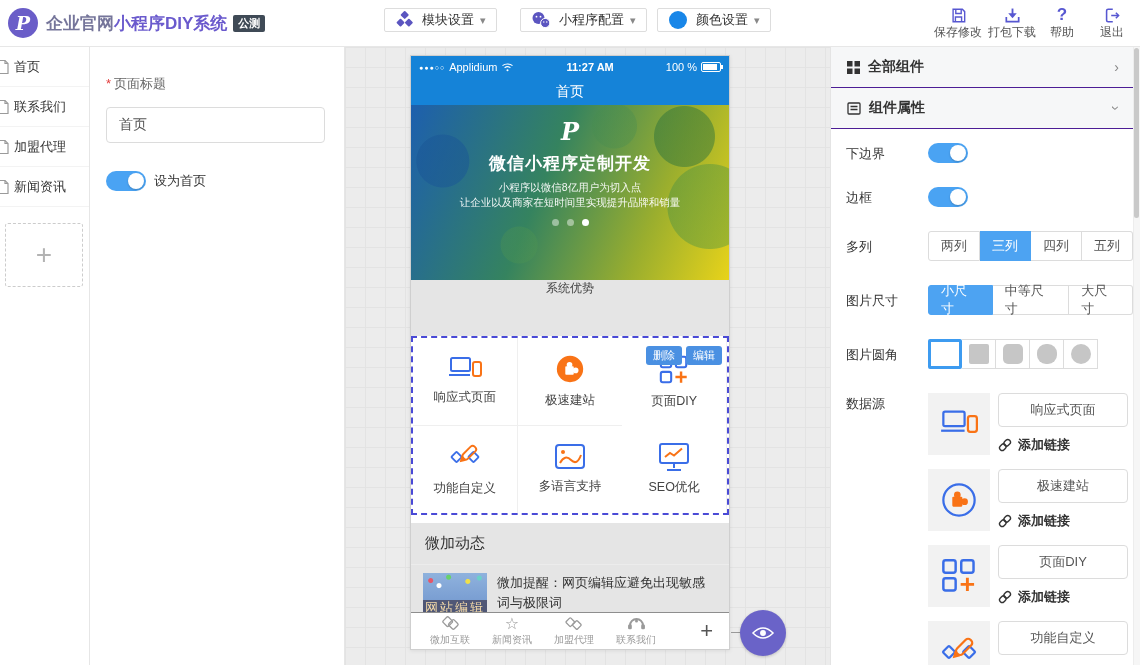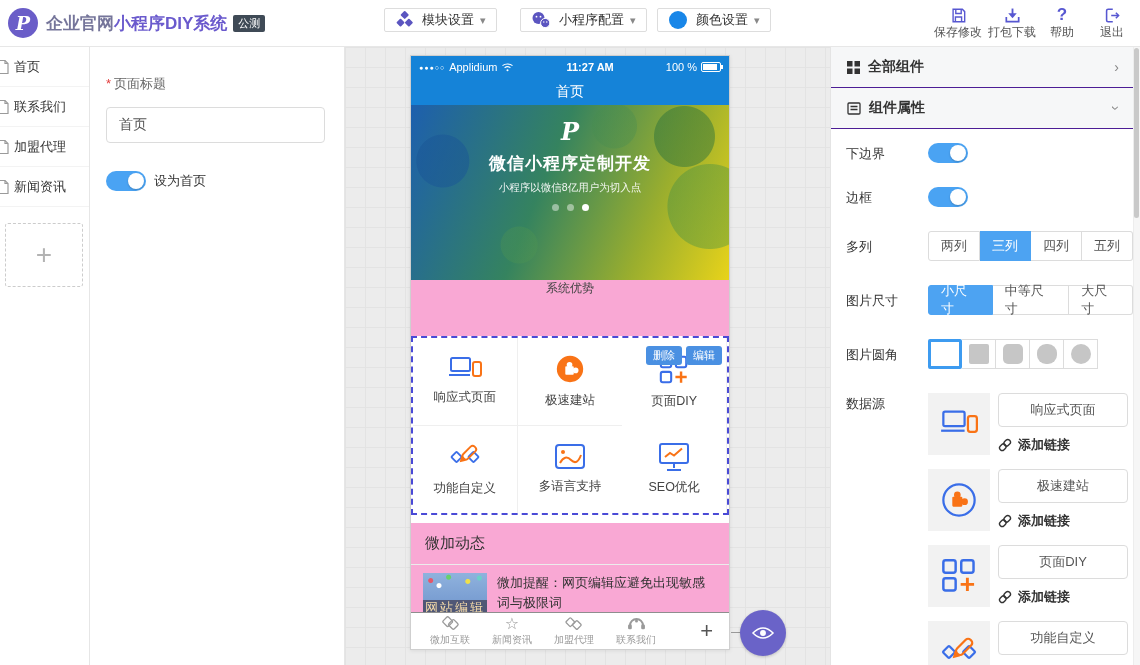--- a/index.html
+++ b/index.html
@@ -6,21 +6,21 @@
 html,body{width:1140px;height:665px;overflow:hidden}
 body{font-family:"Liberation Sans","DejaVu Sans",sans-serif;position:relative;background:#fff;color:#333}
 svg{display:block}
 
 
 .header{position:absolute;left:0;top:0;width:1140px;height:47px;background:#fff;border-bottom:1px solid #e7e7e7;z-index:10}
 .brand{position:absolute;left:8px;top:8px;display:flex;align-items:center}
 .logo{width:30px;height:30px;border-radius:50%;background:#6a5dc8;color:#fff;display:flex;align-items:center;justify-content:center;font:italic bold 19px "DejaVu Serif",serif}
 .brand-title{margin-left:8px;font-size:17px;font-weight:bold}
 .brand-gray{color:#75759a}.brand-purple{color:#6a5acd}
-.beta{display:inline-block;margin-left:6px;background:#3f4a56;color:#fff;font-size:11px;font-weight:normal;padding:1px 5px;border-radius:2px;vertical-align:2px}
+.beta{display:inline-block;margin-left:6px;background:#3f4a56;color:#fff;font-size:11px;font-weight:bold;padding:1px 5px;border-radius:2px;vertical-align:2px}
 .menu-btn{position:absolute;top:8px;height:24px;background:#fff;border:1px solid #ddd;border-radius:2px;display:flex;align-items:center;padding:0 10px;font-size:13px;color:#333;cursor:pointer}
 .menu-btn .mlabel{margin:0 6px 0 8px}
 .caret{color:#888;font-size:11px}
 .hact{position:absolute;top:6px;width:52px;text-align:center;color:#555;font-size:12px;cursor:pointer}
 .hact .ic{height:18px;display:flex;align-items:center;justify-content:center;color:#5757d1;font-weight:bold}
 
 
 .sidebar{position:absolute;left:0;top:47px;width:90px;height:618px;background:#fff;border-right:1px solid #e6e6e6}
 .pg-item{height:40px;display:flex;align-items:center;font-size:13px;color:#333;border-bottom:1px solid #f3f3f3;overflow:hidden;cursor:pointer}
 .pg-item .doc{margin-left:-4px;margin-right:4px;flex:none}
@@ -33,21 +33,21 @@
 .cfg-input{margin-top:14px;width:219px;height:36px;border:1px solid #dcdcdc;border-radius:4px;font-size:14px;color:#555;padding:0 12px;outline:none;font-family:inherit}
 .sethome{margin-top:28px;display:flex;align-items:center}
 .sethome span{margin-left:8px;font-size:13px;color:#333}
 .toggle{width:40px;height:20px;border-radius:10px;background:#4aa3f3;position:relative;cursor:pointer;flex:none}
 .toggle .knob{position:absolute;right:2px;top:2px;width:16px;height:16px;border-radius:50%;background:#fff;box-shadow:0 1px 2px rgba(0,0,0,.2)}
 
 
 .canvas{position:absolute;left:345px;top:47px;width:485px;height:618px;background-color:#ececec;background-image:linear-gradient(#e3e3e3 1px,transparent 1px),linear-gradient(90deg,#e3e3e3 1px,transparent 1px);background-size:20px 20px}
 
 
-.phone{position:absolute;left:410px;top:55px;width:320px;height:595px;background:#f9a8d4;border:1px solid #cfcfcf;box-shadow:0 1px 4px rgba(0,0,0,.08);overflow:hidden}
+.phone{position:absolute;left:410px;top:55px;width:320px;height:595px;background:#e5e5e5;border:1px solid #cfcfcf;box-shadow:0 1px 4px rgba(0,0,0,.08);overflow:hidden}
 .statusbar{height:22px;background:#1583d8;color:#fff;display:flex;align-items:center;padding:0 8px;font-size:11px}
 .sb-left{display:flex;align-items:center;gap:4px}
 .sb-dots{font-size:7px;letter-spacing:1px}
 .sb-time{flex:1;text-align:center;font-weight:bold}
 .sb-right{display:flex;align-items:center;gap:4px}
 .batt{width:20px;height:10px;border:1px solid #fff;border-radius:2px;position:relative;padding:1px}
 .batt i{display:block;height:100%;width:85%;background:#fff}
 .batt:after{content:"";position:absolute;right:-3px;top:2px;width:2px;height:4px;background:#fff}
 .pnav{height:27px;background:#1583d8;color:#fff;font-size:14px;display:flex;align-items:center;justify-content:center}
 .banner{height:175px;position:relative;text-align:center;color:#fff;overflow:hidden;background:
@@ -265,20 +265,21 @@
     </div>
   </div>
   <div class="pnav">
       <span>首页</span>
     </div>
 
   <div class="banner">
     <div class="blogo">P</div>
     <div class="btitle">微信小程序定制开发</div>
     <div class="bsub">小程序以微信8亿用户为切入点</div>
+    <div class="bsub2">让企业以及商家在短时间里实现提升品牌和销量</div>
     <div class="dots">
       <span class="dot"></span>
       <span class="dot"></span>
       <span class="dot active"></span>
     </div>
   </div>
 
   <div class="sec1">
       <span>系统优势</span>
     </div>

